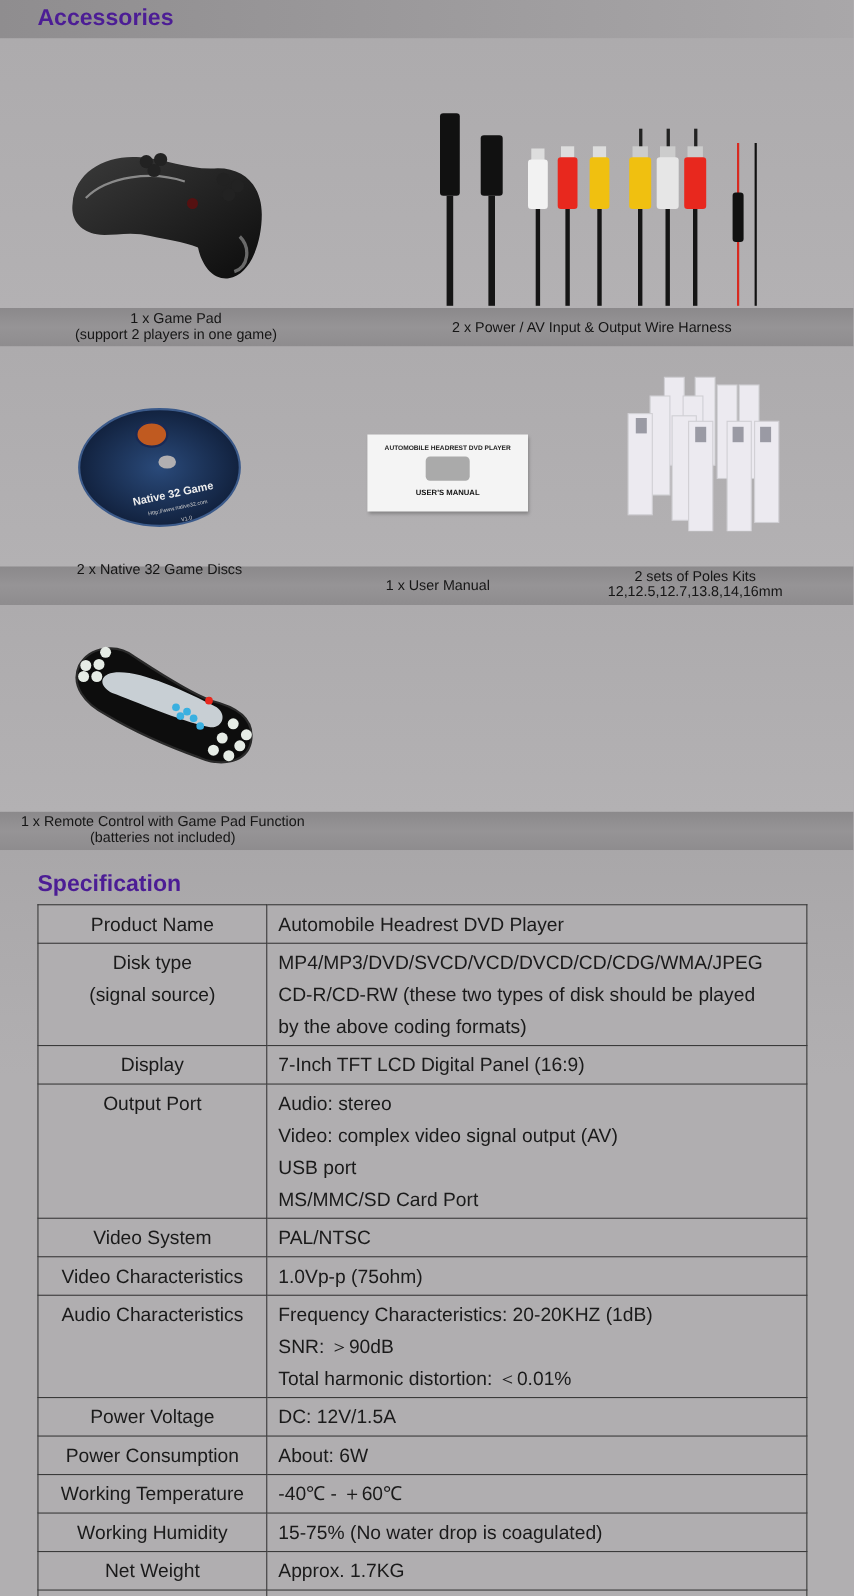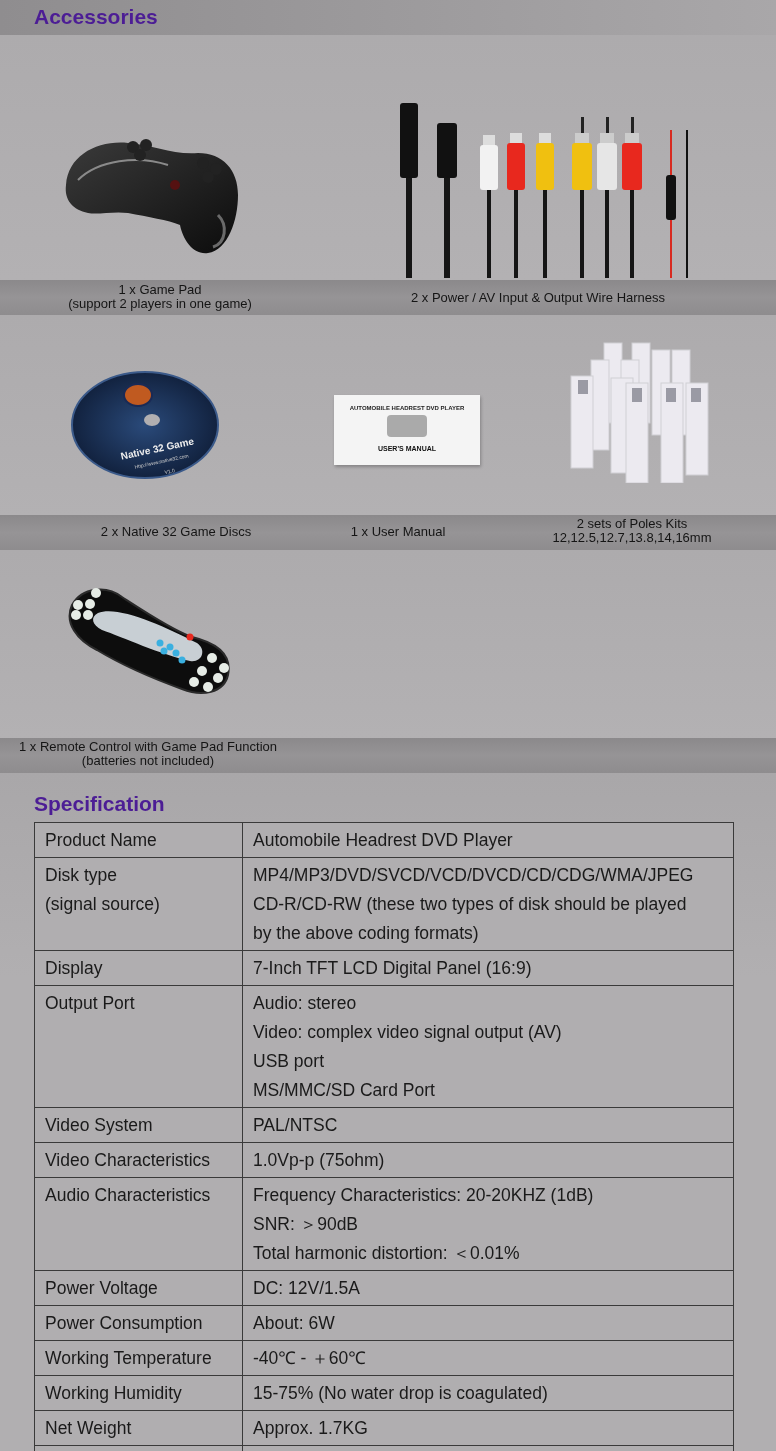--- a/index.html
+++ b/index.html
@@ -34,21 +34,21 @@
 
   .spec-table {
     position: absolute; left: 34px; top: 822px; width: 700px;
     border-collapse: collapse; font-size: 17.5px; color: #1a1a1a;
     background: #b0aeb0;
   }
   .spec-table td {
     border: 1.5px solid #3a3a3a; vertical-align: top;
     padding: 3px 10px 2px 10px; line-height: 29px;
   }
-  .spec-table td.label { width: 208px; }
+  .spec-table td.label { width: 208px; text-align: center; }
   .spec-table .line { display: block; }
 </style>
 </head>
 <body>
 
 <div class="header-band"></div>
 <div class="section-title" style="left:34px; top:5px;">Accessories</div>
 
 <div class="photo-area" style="top:35px; height:245px;"></div>
 
@@ -166,21 +166,21 @@
   </g>
   <g fill="#9a9aa4">
     <rect x="12" y="42" width="10" height="14"></rect>
       <rect x="66" y="50" width="10" height="14"></rect>
     <rect x="100" y="50" width="10" height="14"></rect>
       <rect x="125" y="50" width="10" height="14"></rect>
   </g>
 </svg>
 
 <div class="caption-band" style="top:515px; height:35px;"></div>
-<div class="caption" style="left:145px; top:525px;margin-left:31px;">
+<div class="caption" style="left:145px; top:511px;">
   <span>2 x Native 32 Game Discs</span>
 </div>
 <div class="caption" style="left:398px; top:525px;">
   <span>1 x User Manual</span>
 </div>
 <div class="caption" style="left:632px; top:517px;text-align:center;">
   <span>2 sets of Poles Kits</span>
   <span>12,12.5,12.7,13.8,14,16mm</span>
 </div>
 

